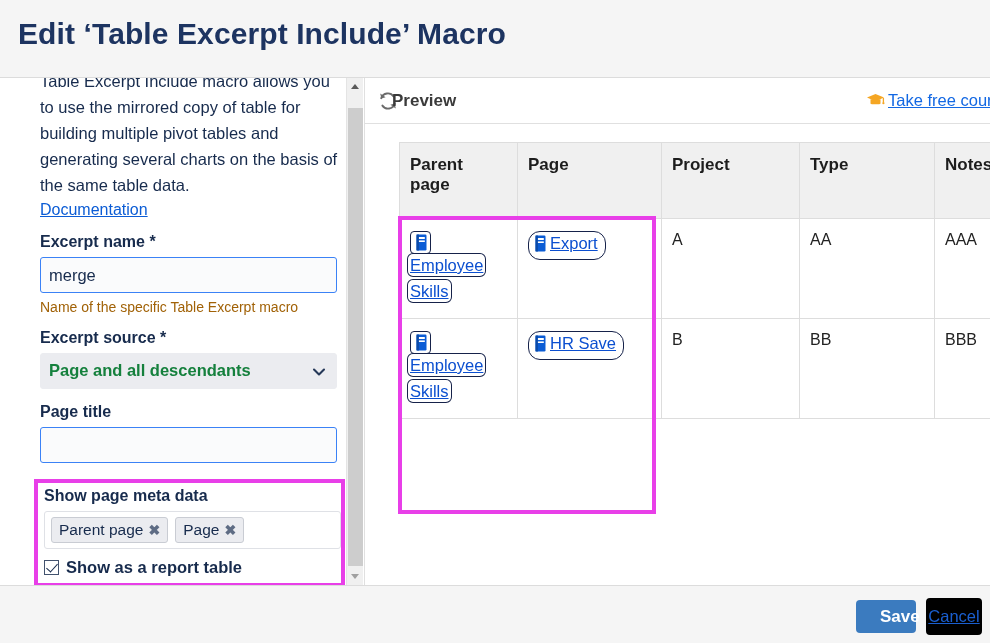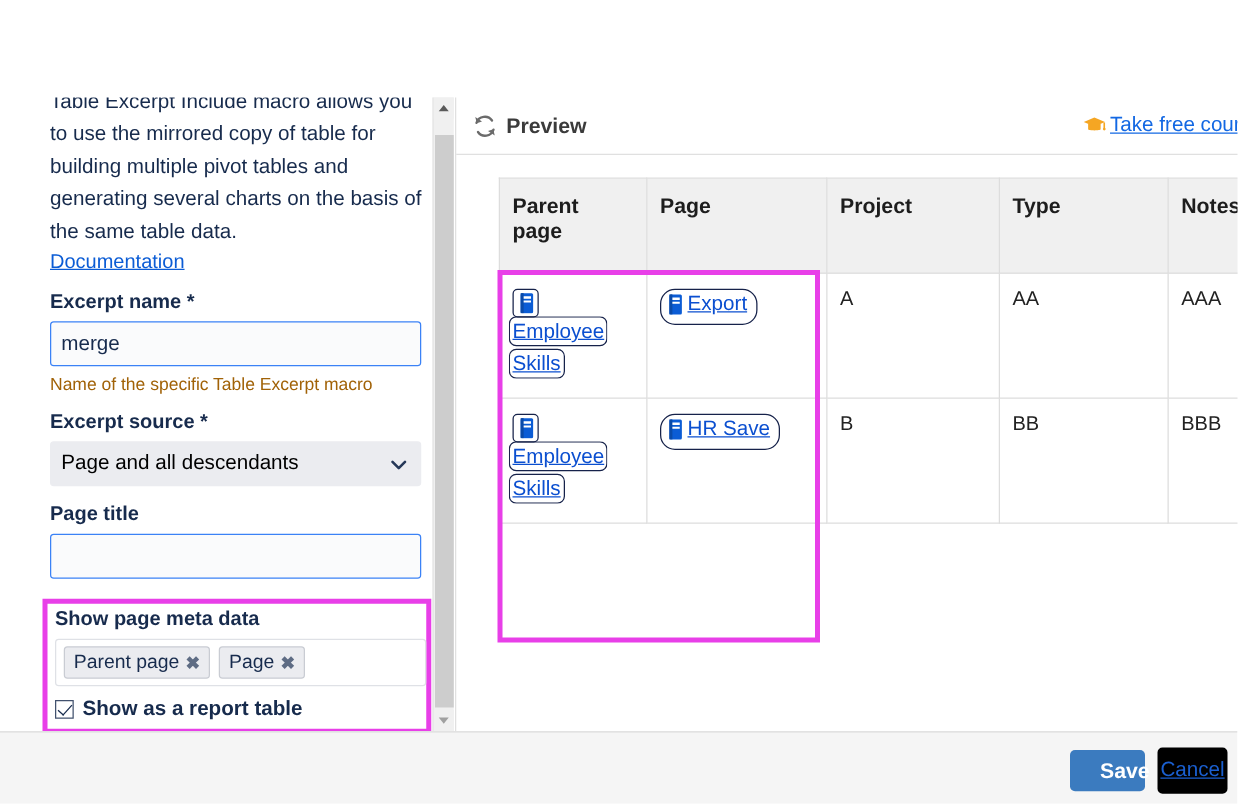--- a/index.html
+++ b/index.html
@@ -100,21 +100,22 @@
     width: 297px; height: 36px;
     background: #ebecf0;
     border: 1px solid #ebecf0;
     border-radius: 3px;
     cursor: pointer;
   }
   .select-value {
     position: absolute;
     left: 8px; top: 7px;
     font-size: 16.5px;
-    color: #000000;
+    color: #15803d;
+    font-weight: bold;
   }
   .chevron-down {
     position: absolute;
     right: 10px; top: 11px;
     width: 14px; height: 14px;
   }
   .chevron-down svg { display: block; }
 
   
   .meta-group {
@@ -235,21 +236,21 @@
     border-bottom: 1px solid #e0e0e0;
   }
   .refresh-icon {
     position: absolute;
     left: 12px; top: 12px;
     width: 22px; height: 22px;
     cursor: pointer;
   }
   .preview-label {
     position: absolute;
-    left: 40px; top: 13px;
+    left: 27px; top: 13px;
     font-size: 17px;
     font-weight: 700;
     color: #3b3b3b;
   }
   .course-link {
     position: absolute;
     right: 8px; top: 13px;
     display: flex;
     align-items: center;
     gap: 3px;
@@ -383,20 +384,23 @@
     font-size: 16.5px;
     color: #1a5fd0;
     text-decoration: underline;
   }
 </style>
 </head>
 <body>
 
 <div id="app">
 
+  <div class="dialog-header">
+    <div class="dialog-title">Edit ‘Table Excerpt Include’ Macro</div>
+  </div>
 
   <div class="dialog-body">
 
     <div class="form-panel">
       <div class="form-inner">
 
         <p class="desc-text">Table Excerpt Include macro allows you to use the mirrored copy of table for building multiple pivot tables and generating several charts on the basis of the same table data.</p>
 
         <a class="doc-link">Documentation</a>
 

